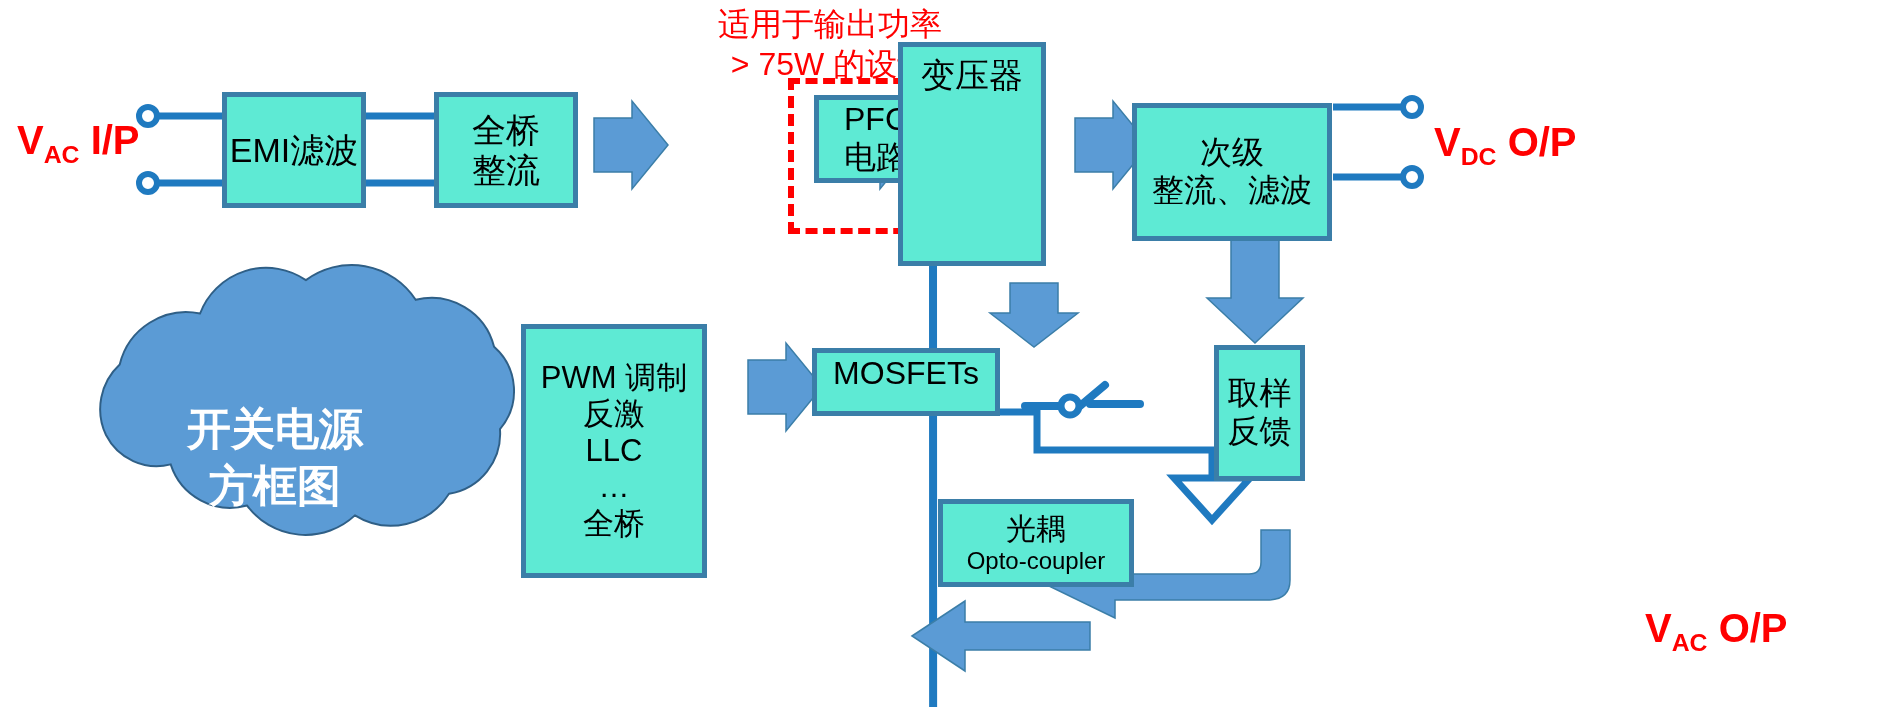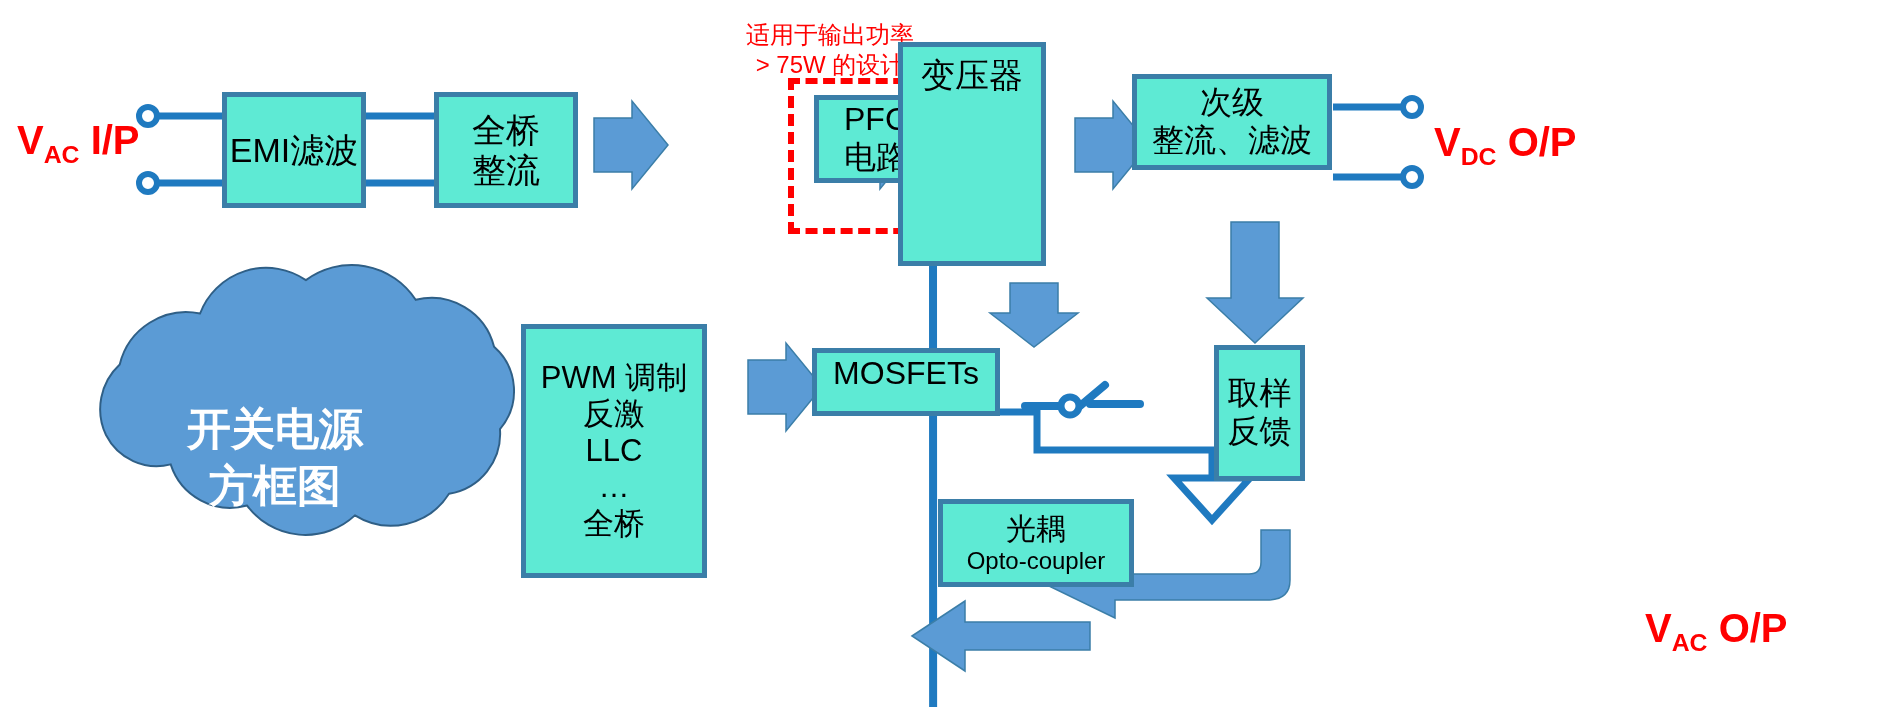--- a/index.html
+++ b/index.html
@@ -170,21 +170,21 @@
   </div>
 
   <div class="lbl" style="left:1434px; top:122px; font-size:40px;">
     <span>V</span><span class="sub">DC</span><span> O/P</span>
   </div>
 
   <div class="lbl" style="left:1645px; top:608px; font-size:40px;">
     <span>V</span><span class="sub">AC</span><span> O/P</span>
   </div>
 
-  <div class="red-note" style="left:700px; top:20px; width:260px; font-size:24px;">
+  <div class="red-note" style="left:700px; top:4px; width:260px; font-size:32px;">
     <div>适用于输出功率</div>
     <div>&gt; 75W 的设计</div>
   </div>
 
   <div class="dashbox" style="left:788px; top:78px; width:240px; height:156px;"></div>
 
   <div class="box" style="left:222px; top:92px; width:144px; height:116px; font-size:34px;">
     <span class="ln">EMI滤波</span>
   </div>
 
@@ -195,21 +195,21 @@
 
   <div class="box" style="left:814px; top:95px; width:124px; height:88px; font-size:32px;">
     <span class="ln">PFC</span>
     <span class="ln">电路</span>
   </div>
 
   <div class="box" style="left:898px; top:42px; width:148px; height:224px; justify-content:flex-start; padding-top:8px; font-size:34px;">
     <span class="ln">变压器</span>
   </div>
 
-  <div class="box" style="left:1132px; top:74px; width:200px; height:96px; font-size:32px;">
+  <div class="box" style="left:1132px; top:103px; width:200px; height:138px; font-size:32px;">
     <span class="ln">次级</span>
     <span class="ln">整流、滤波</span>
   </div>
 
   <div class="box" style="left:1214px; top:345px; width:91px; height:136px; font-size:32px;">
     <span class="ln">取样</span>
     <span class="ln">反馈</span>
   </div>
 
   <div class="box" style="left:938px; top:499px; width:196px; height:88px; font-size:30px;">

